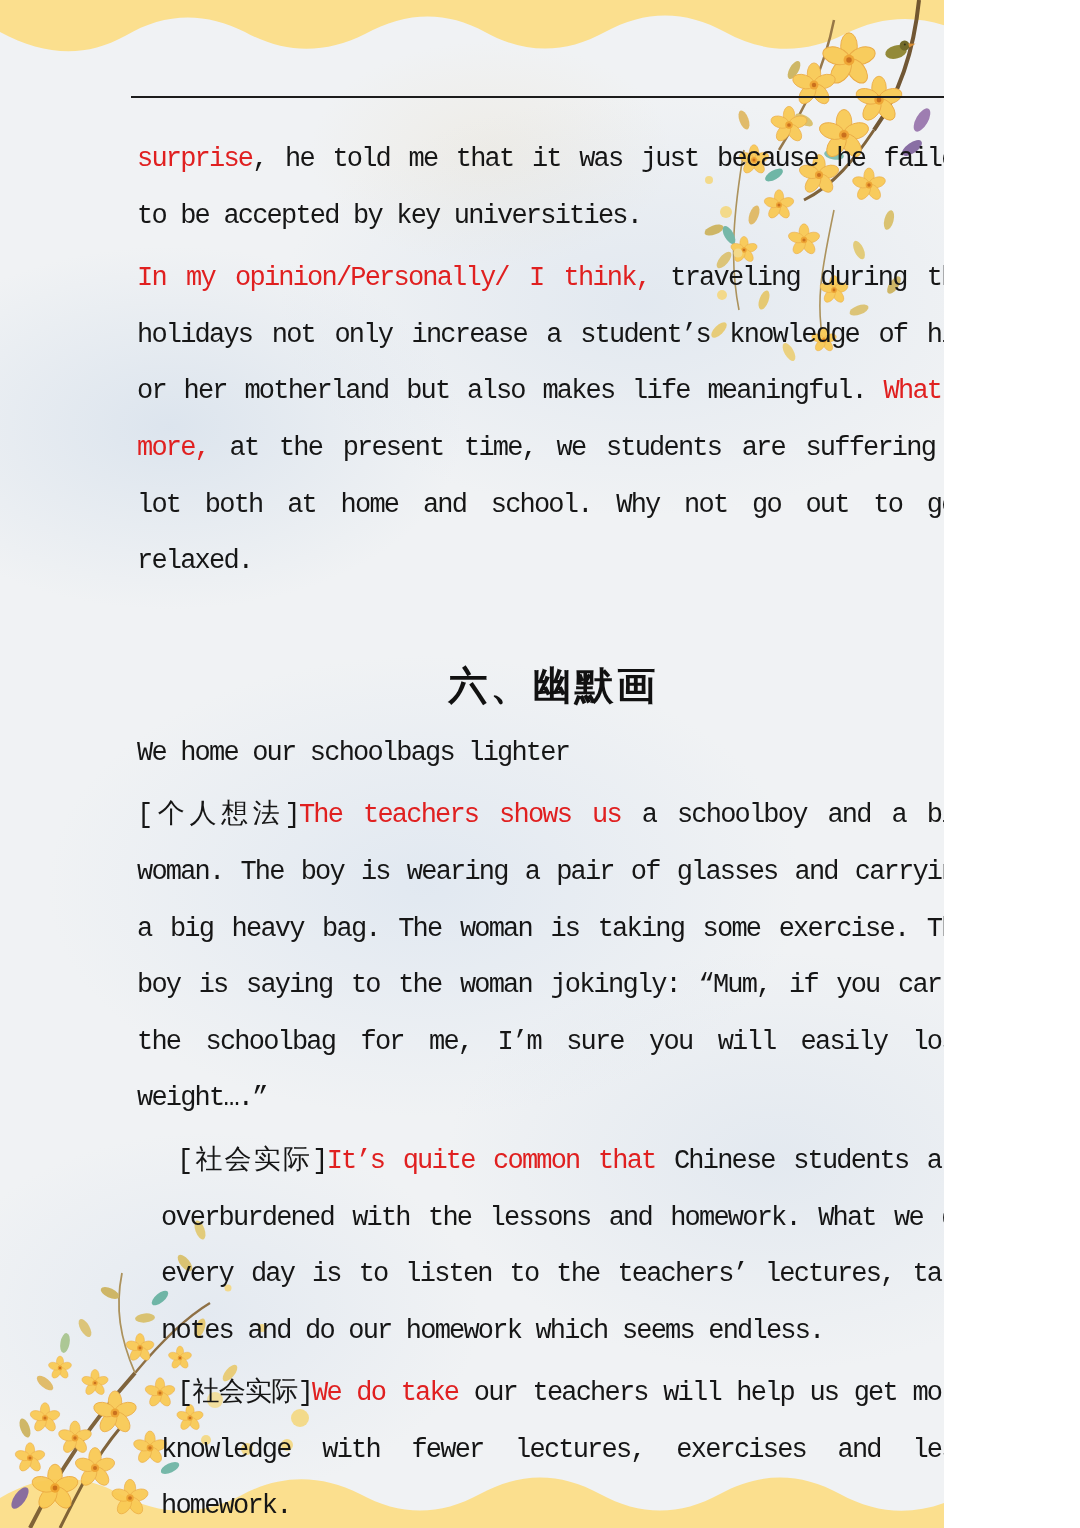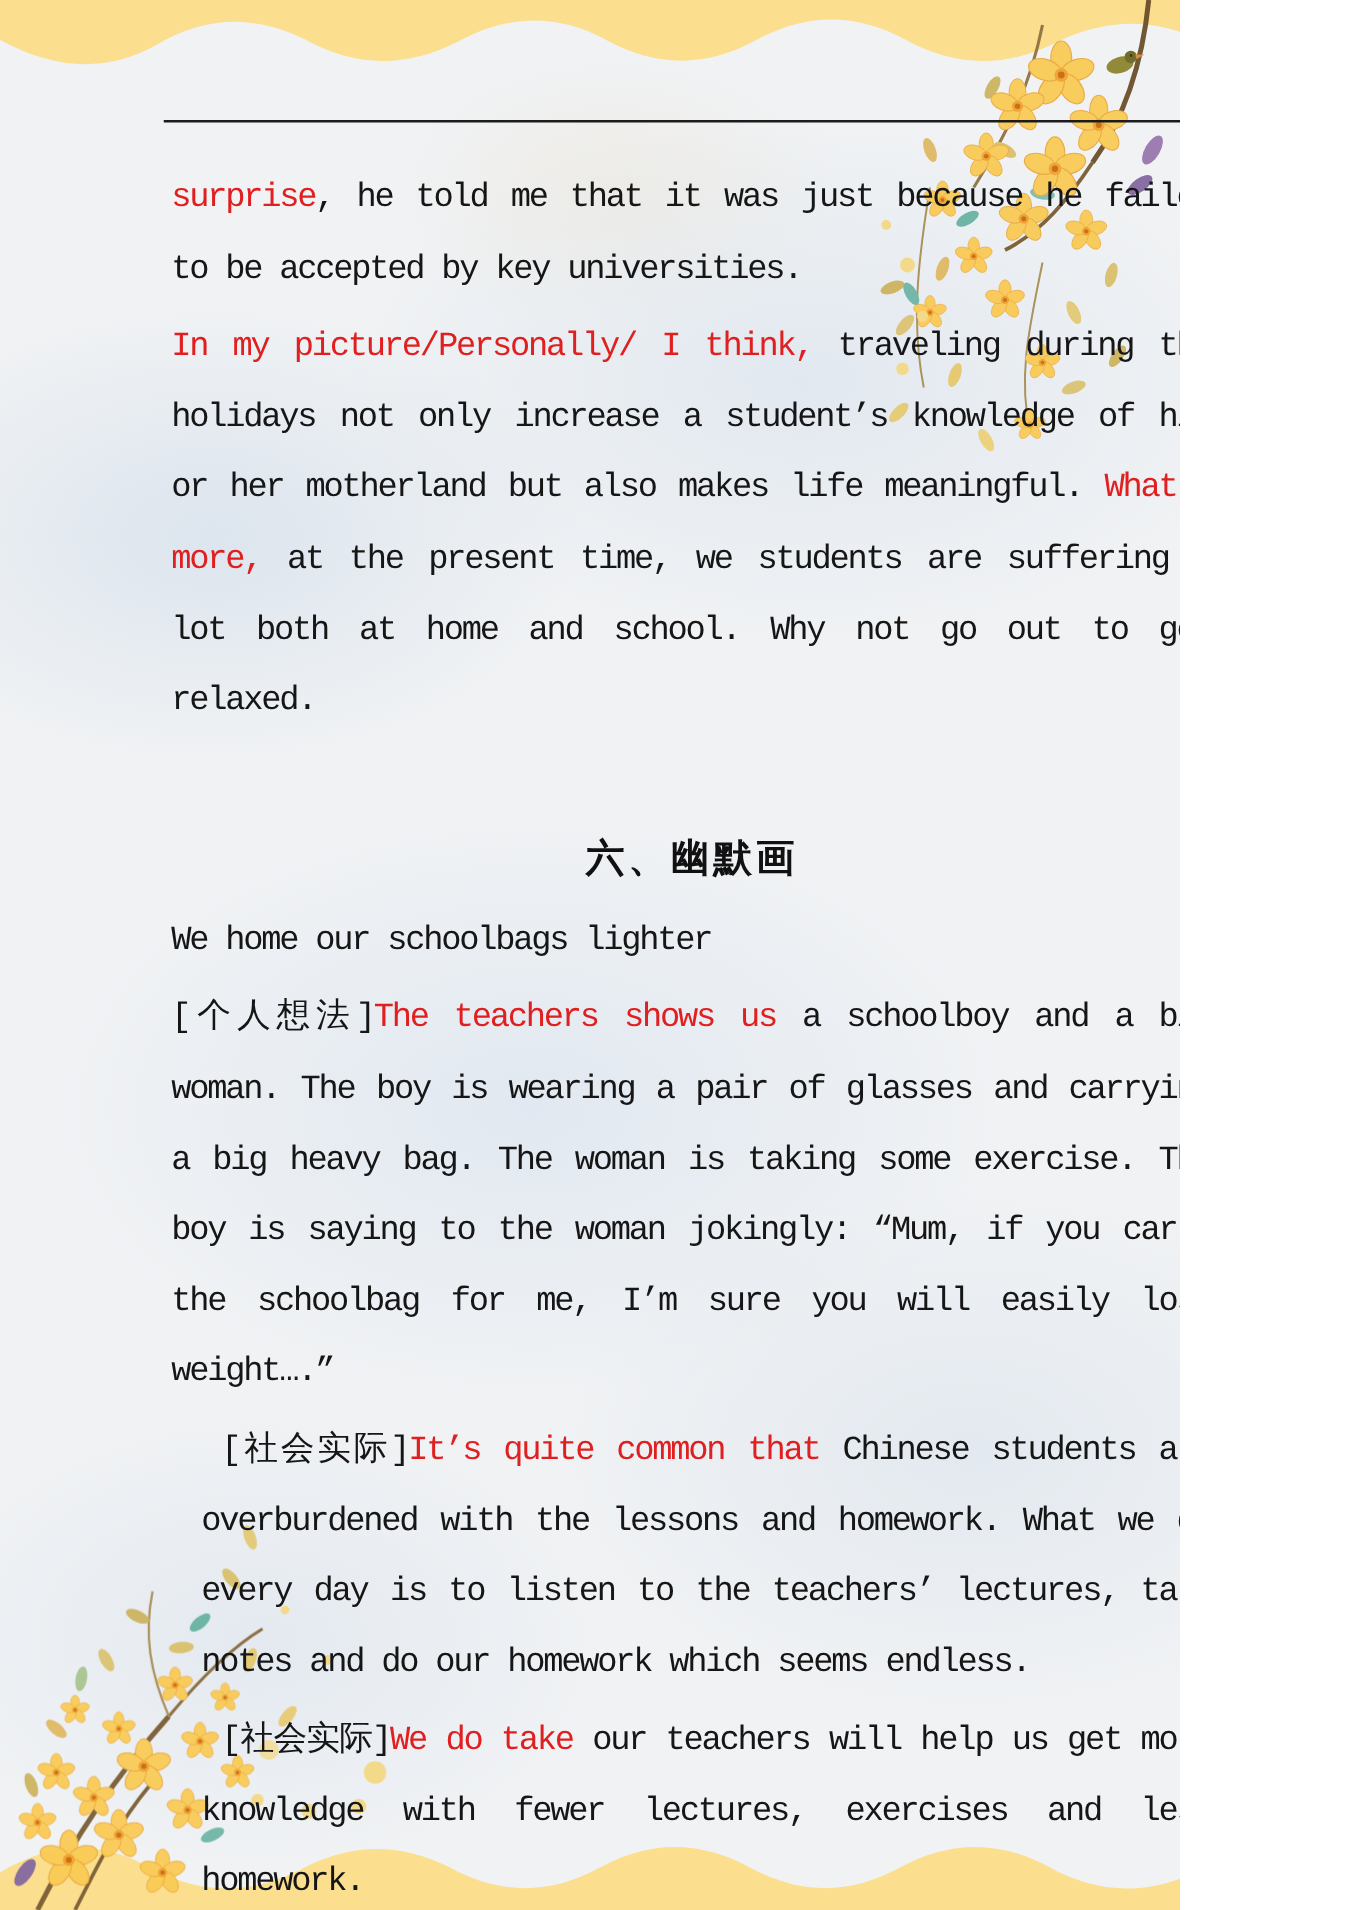--- a/index.html
+++ b/index.html
@@ -31,21 +31,21 @@
   }
   .content {
     position:absolute; left:137px; top:131px; width:833px; z-index:6;
     font-size:27px; letter-spacing:-1.8px; line-height:56.6px;
     color:#161616; text-align:justify;
   }
   .content p.para { margin:0 0 6px 0; }
   .content p.indent { text-indent:16px;margin-left:24px; }
   .content .red { color:#e02020; }
   .section-heading {
-    font-size:31px; font-weight:bold; text-align:center;
+    font-size:39px; font-weight:bold; text-align:center;
     letter-spacing:3px; line-height:57px; margin:71px 0 7px 0; color:#111;
   }
 </style>
 </head>
 <body>
 
 <div class="page">
 
   <svg class="band band-top" viewBox="0 0 1080 70" preserveAspectRatio="none" aria-hidden="true">
     <path d="M0,0 H1080 V26
@@ -181,21 +181,21 @@
         <circle cx="262" cy="160" r="4"></circle>
         <circle cx="228" cy="120" r="3.5"></circle>
       </g>
     </g>
   </svg>
 
   <div class="header-rule"></div>
 
   <div class="content">
       <p class="para"><span class="red">surprise</span><span>, he told me that it was just because he failed to be accepted by key universities.</span></p>
-      <p class="para"><span class="red">In my picture/Personally/ I think,</span><span> traveling during the holidays not only increase a student’s knowledge of his or her motherland but also makes life meaningful. </span><span class="red">What’s more,</span><span> at the present time, we students are suffering a lot both at home and school. Why not go out to get relaxed.</span></p>
+      <p class="para"><span class="red">In my opinion/Personally/ I think,</span><span> traveling during the holidays not only increase a student’s knowledge of his or her motherland but also makes life meaningful. </span><span class="red">What’s more,</span><span> at the present time, we students are suffering a lot both at home and school. Why not go out to get relaxed.</span></p>
       <div class="section-heading">六、幽默画</div>
       <p class="para"><span>We home our schoolbags lighter</span></p>
       <p class="para"><span>[个人想法]</span><span class="red">The teachers shows us</span><span> a schoolboy and a big woman. The boy is wearing a pair of glasses and carrying a big heavy bag. The woman is taking some exercise. The boy is saying to the woman jokingly: “Mum, if you carry the schoolbag for me, I’m sure you will easily lose weight….”</span></p>
       <p class="para indent"><span>[社会实际]</span><span class="red">It’s quite common that</span><span> Chinese students are overburdened with the lessons and homework. What we do every day is to listen to the teachers’ lectures, take notes and do our homework which seems endless.</span></p>
       <p class="para indent"><span>[社会实际]</span><span class="red">We do take</span><span> our teachers will help us get more knowledge with fewer lectures, exercises and less homework.</span></p>
     </div>
 
 </div>
 
 </body></html>

